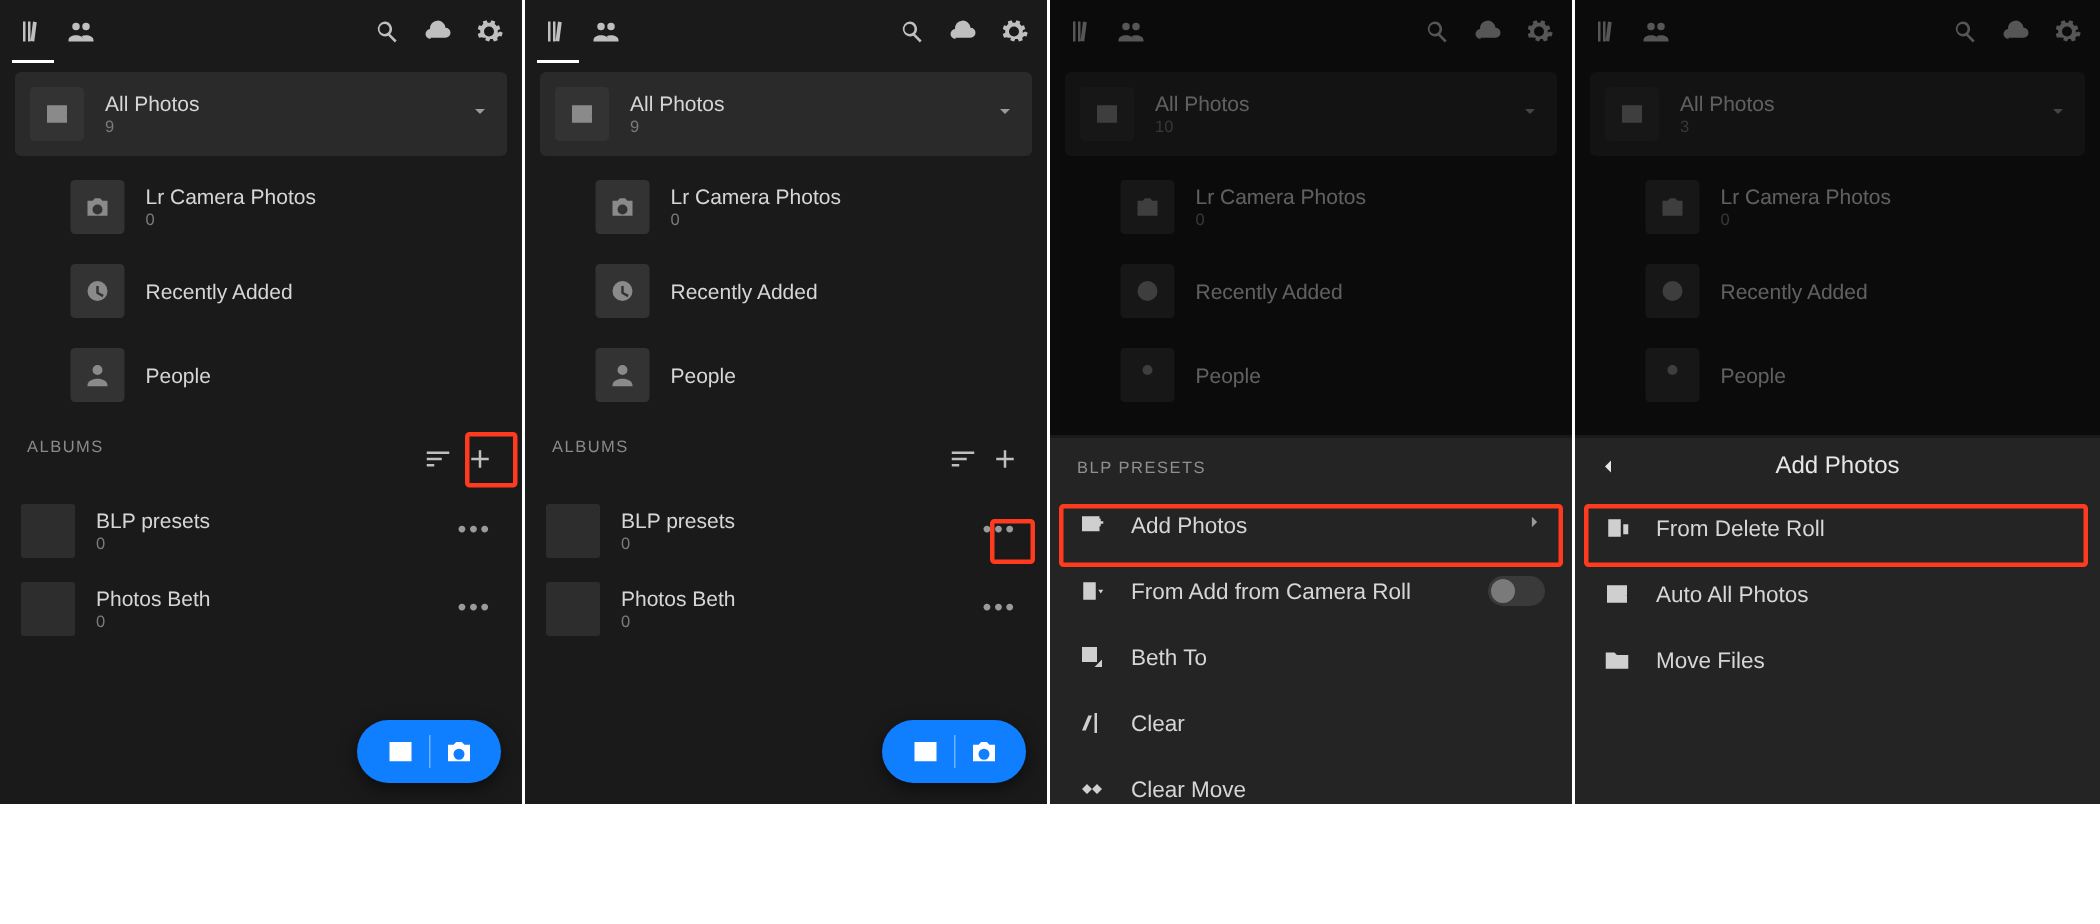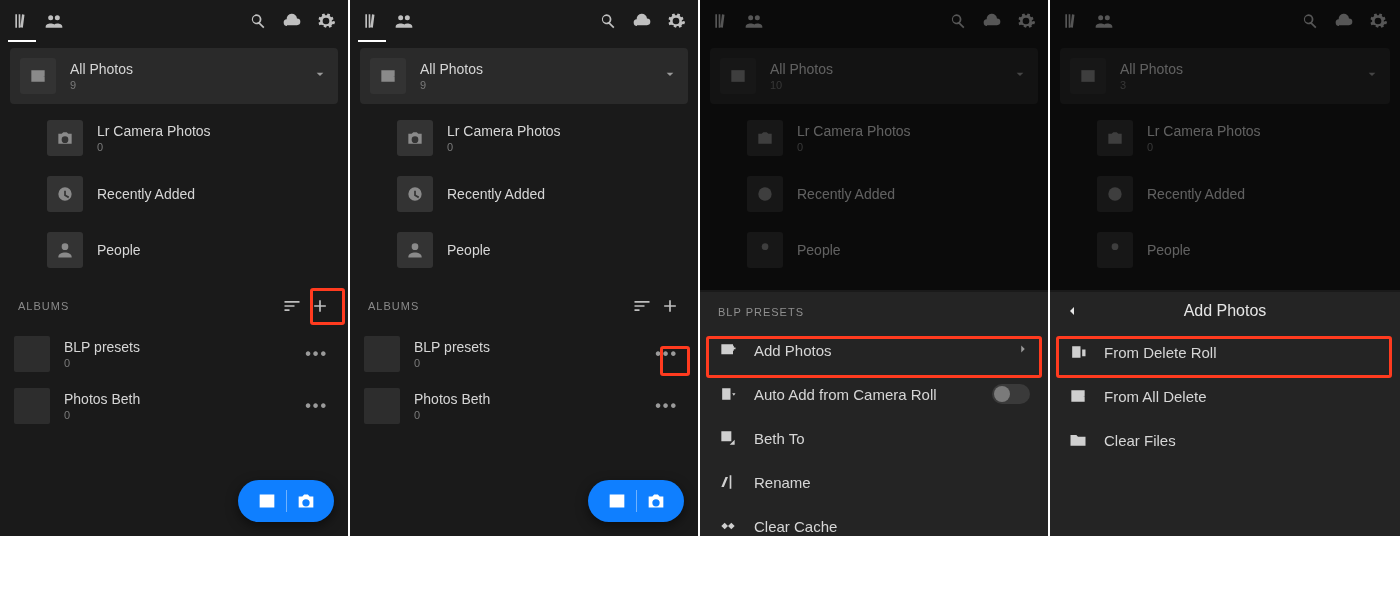--- a/index.html
+++ b/index.html
@@ -26,21 +26,21 @@
   .row.sel { background:#2a2a2a; border-radius:4px; margin:6px 10px; padding:10px 10px; }
   .thumb { width:36px; height:36px; background:#333; border-radius:3px; display:flex; align-items:center; justify-content:center; }
   .thumb svg { width:20px; height:20px; fill:#8a8a8a; }
   .row-txt { display:flex; flex-direction:column; }
   .row-title { font-size:14px; color:#d6d6d6; }
   .row-sub { font-size:11px; color:#7a7a7a; margin-top:2px; }
   .chev { margin-left:auto; color:#9a9a9a; }
   .chev svg { width:16px; height:16px; fill:#9a9a9a; }
 
   
-  .sec-hdr { display:flex; align-items:center; padding: 14px 14px 8px 18px; color:#8a8a8a; }
+  .sec-hdr { display:flex; padding: 14px 14px 8px 18px; color:#8a8a8a; }
   .sec-title { font-size:11px; letter-spacing:1px; }
   .sec-sp { flex:1; }
   .sec-ic { width:28px; height:28px; display:flex; align-items:center; justify-content:center; }
   .sec-ic svg { width:20px; height:20px; fill:#bfbfbf; }
 
   .alb { display:flex; align-items:center; padding:8px 14px; gap:14px; }
   .alb-thumb { width:36px; height:36px; background:#2d2d2d; border-radius:2px; }
   .alb-txt { display:flex; flex-direction:column; }
   .alb-title { font-size:14px; color:#d6d6d6; }
   .alb-sub { font-size:11px; color:#7a7a7a; margin-top:2px; }
@@ -416,40 +416,40 @@
           </svg>
         <span>Add Photos</span>
         <span class="chv"><svg viewBox="0 0 24 24">
               <path d="M9 6l6 6-6 6z"></path>
             </svg></span>
       </div>
       <div class="m-row">
         <svg viewBox="0 0 24 24">
             <path d="M5 5h10v14H5z M17 11h4l-2 3z"></path>
           </svg>
-        <span>Auto Add from Camera Roll</span>
+        <span>From Add from Camera Roll</span>
         <span class="toggle"></span>
       </div>
       <div class="m-row">
         <svg viewBox="0 0 24 24">
             <path d="M4 4h12v12H4z M14 14l6 6M20 14v6h-6"></path>
           </svg>
         <span>Beth To</span>
       </div>
       <div class="m-row">
         <svg viewBox="0 0 24 24">
             <path d="M4 18h3L12 6h-3zM14 4h2v16h-2z"></path>
           </svg>
-        <span>Rename</span>
+        <span>Clear</span>
       </div>
       <div class="m-row">
         <svg viewBox="0 0 24 24">
             <path d="M4 12l4-4 4 4-4 4zM12 12l4-4 4 4-4 4z"></path>
           </svg>
-        <span>Clear Cache</span>
+        <span>Clear Move</span>
       </div>
       <div class="m-row">
         <svg viewBox="0 0 24 24">
             <path d="M6 7h12l-1 13H7zM9 4h6v2H9zM4 6h16v2H4z"></path>
           </svg>
         <span>Files</span>
       </div>
     </div>
 
     <div class="hl" style="left:6px; top:336px; width:336px; height:42px;"></div>
@@ -548,26 +548,26 @@
       <div class="m-row">
         <svg viewBox="0 0 24 24">
             <path d="M5 5h10v14H5z M17 9h4v8h-4z"></path>
           </svg>
         <span>From Delete Roll</span>
       </div>
       <div class="m-row">
         <svg viewBox="0 0 24 24">
             <path d="M4 5h16v14H4z M4 15l4-4 3 3 5-5 4 4"></path>
           </svg>
-        <span>From All Delete</span>
+        <span>Auto All Photos</span>
       </div>
       <div class="m-row">
         <svg viewBox="0 0 24 24">
             <path d="M3 6h7l2 2h9v11H3z"></path>
           </svg>
-        <span>Clear Files</span>
+        <span>Move Files</span>
       </div>
     </div>
 
     <div class="hl" style="left:6px; top:336px; width:336px; height:42px;"></div>
   </div>
 
 </div>
 
 </body></html>

